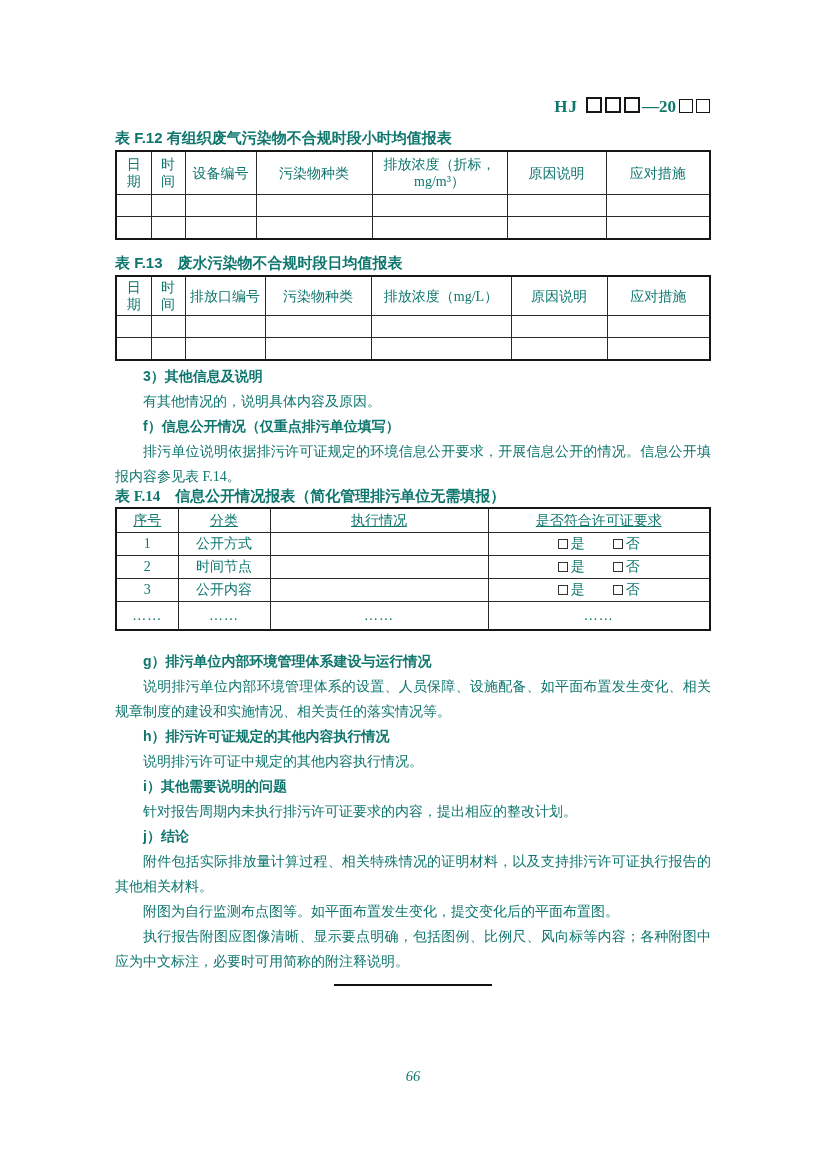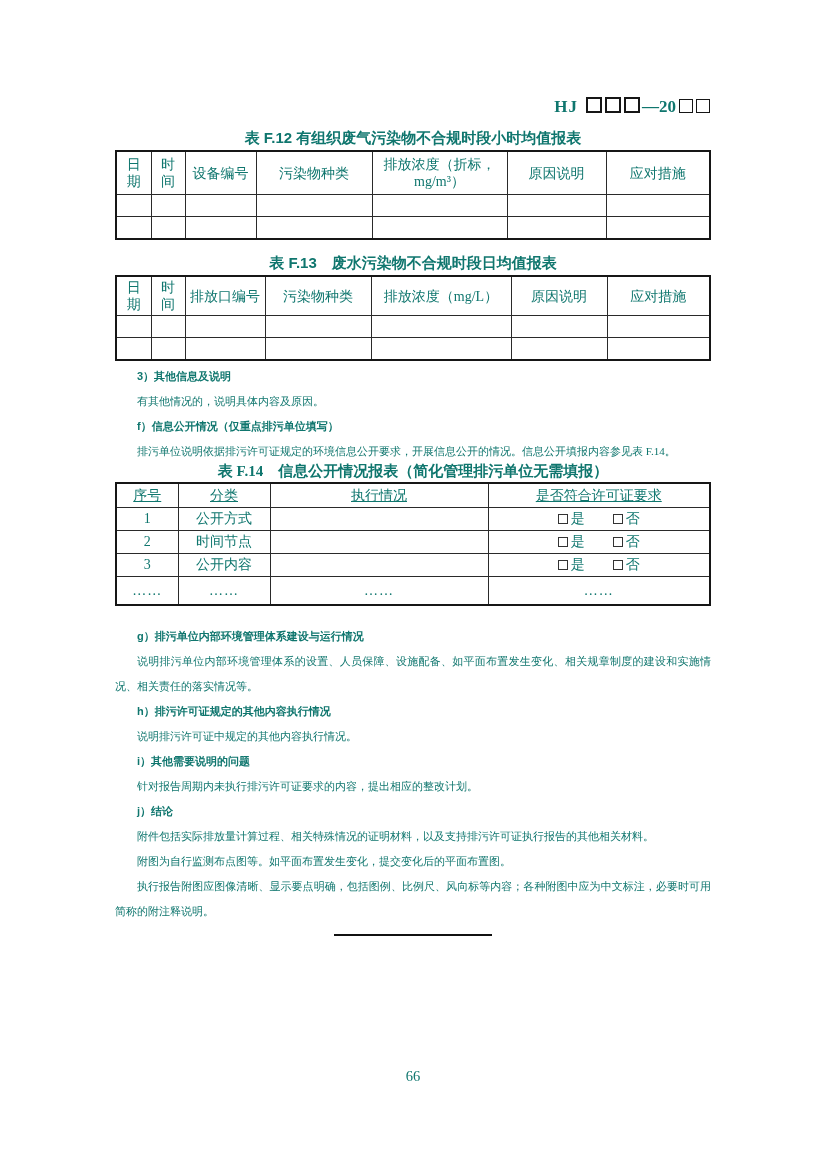--- a/index.html
+++ b/index.html
@@ -34,21 +34,20 @@
     border:2px solid #161616;
     margin:0 1.5px;
     vertical-align:-1px;
     background:#fff;
   }
   .sq.thin { border-width:1.4px; }
   .hdr .yr { margin:0 1px; }
 
   
   .tcap {
-    text-align:center;
     font-family:"Liberation Sans","DejaVu Sans",sans-serif;
     font-weight:bold;
     font-size:15px;
     line-height:20px;
   }
   .tcap.c12 { margin-top:10px; }
   .tcap.c13 { margin-top:13px; }
   .tcap.c14 { margin-top:-2px; height:18px; line-height:18px;font-family:Liberation Serif, serif; }
 
   
@@ -85,21 +84,21 @@
     margin-right:3px;
     vertical-align:-0.5px;
     background:#fff;
   }
 
   
   .block { width:596px; }
   .block.mid { margin-top:3px; }
   .block.bot { margin-top:18px; }
   .ln {
-    font-size:11px;
+    font-size:14px;
     line-height:25px;
     text-indent:2em;
   }
   .ln.p { text-align:justify; }
   .ln.h {
     font-family:"Liberation Sans","DejaVu Sans",sans-serif;
     font-weight:bold;
   }
 
   
@@ -108,20 +107,21 @@
     margin:10px auto 0 auto;
     border-top:2px solid #111;
     height:0;
   }
   .pagenum {
     position:absolute;
     left:0; top:1068px;
     width:826px;
     text-align:center;
     font-size:14.5px;
+    font-style:italic;
   }
 </style>
 </head>
 <body>
 
 <div class="page">
   <div class="content">
 
     <div class="hdr">
       <span class="hj">HJ</span><span class="sq"></span><span class="sq"></span><span class="sq"></span><span class="yr">—20</span><span class="sq thin"></span><span class="sq thin"></span>

